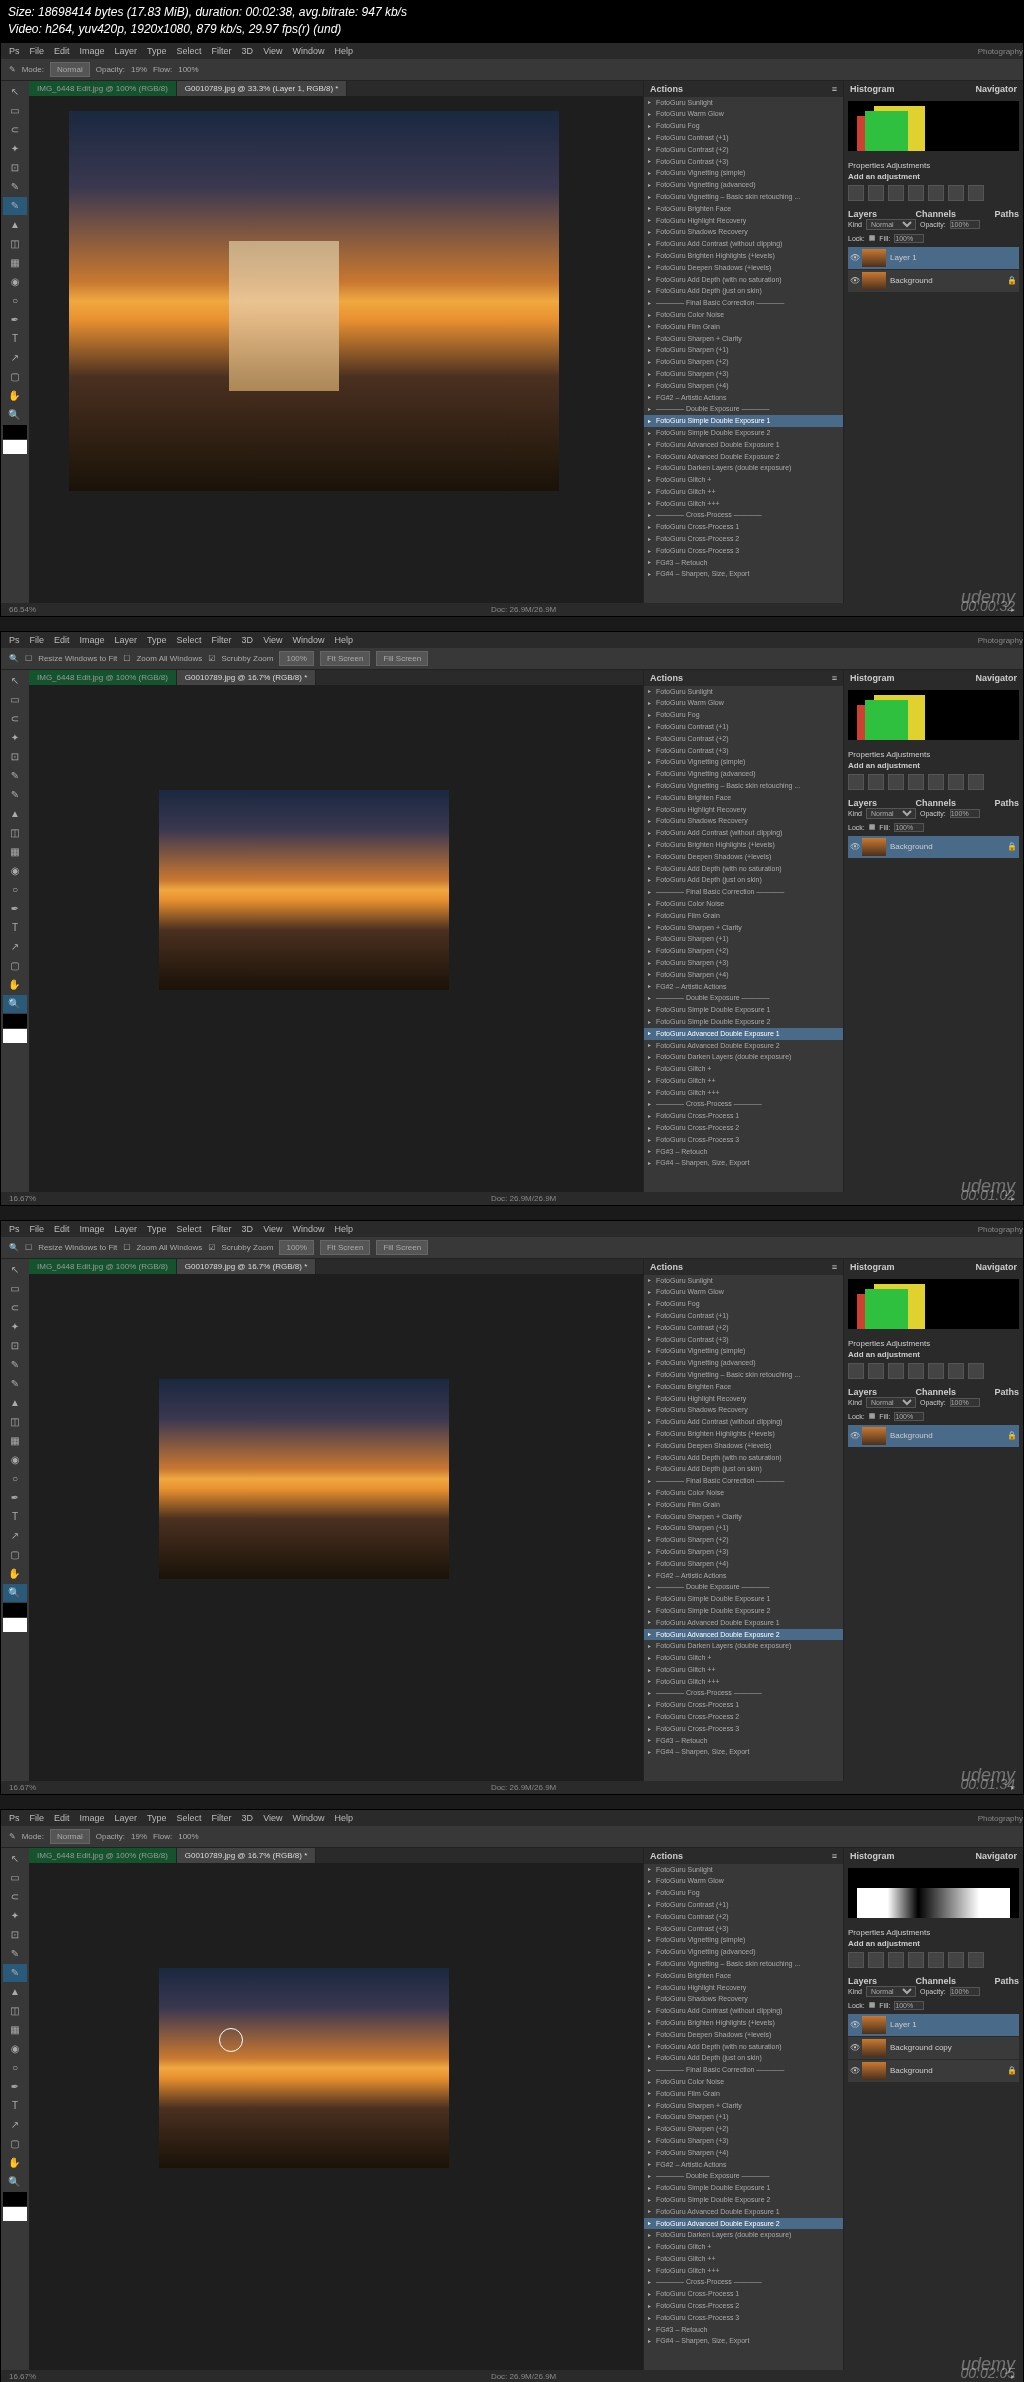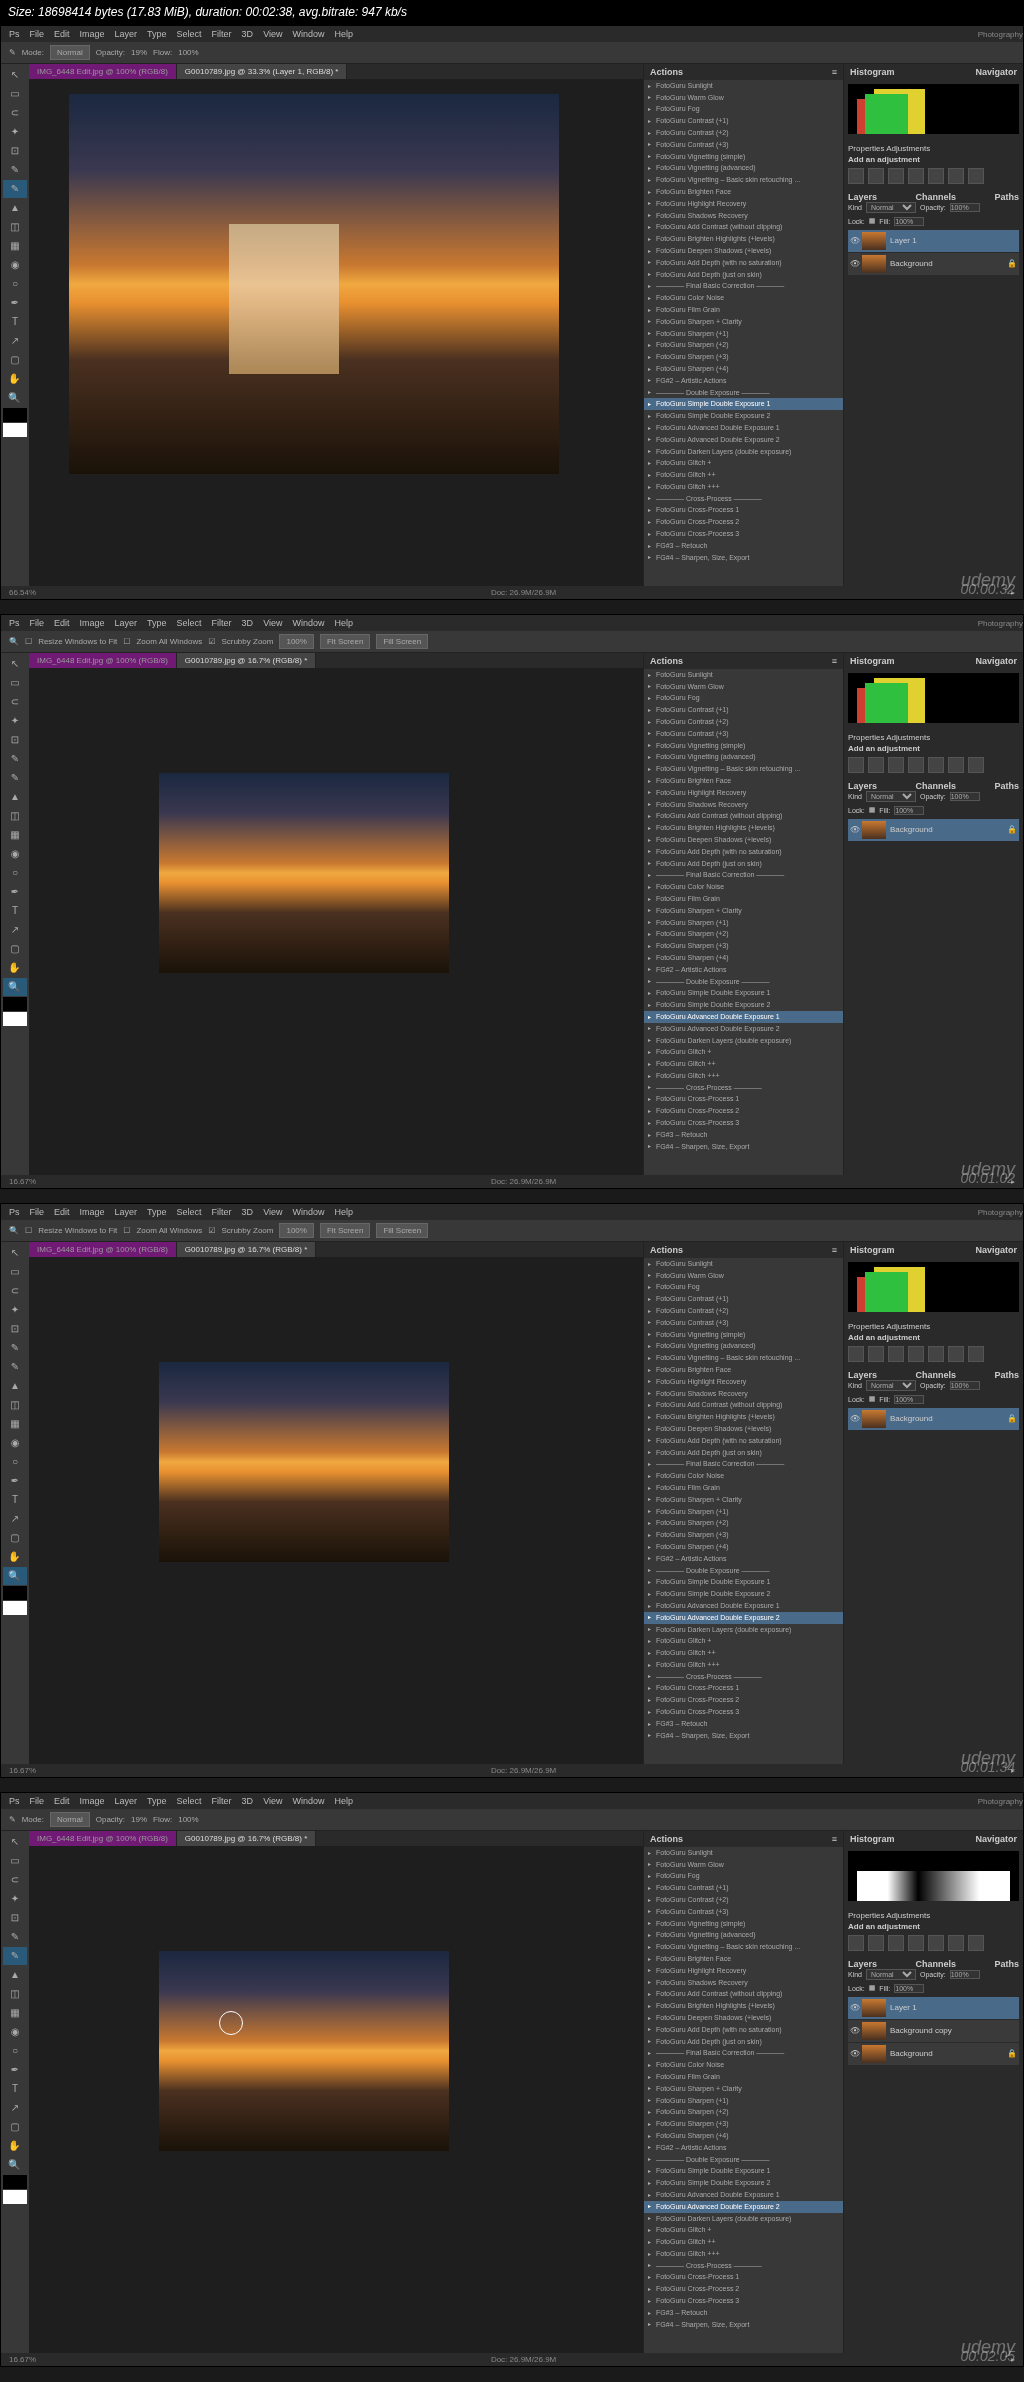--- a/index.html
+++ b/index.html
@@ -9,21 +9,21 @@
 .menubar{background:#2a2a2a;display:flex;gap:10px;padding:3px 8px;font-size:9px;color:#bbb}
 .menubar span{cursor:pointer}
 .toolbar{background:#383838;display:flex;gap:6px;padding:3px 8px;font-size:8px;color:#aaa;align-items:center;border-bottom:1px solid #222}
 .toolbar .btn{background:#555;padding:2px 6px;border:1px solid #666;font-size:8px}
 .wspace{display:flex;height:calc(100% - 45px)}
 .toolbox{width:28px;background:#383838;display:flex;flex-direction:column;gap:1px;padding:2px}
 .tool{width:24px;height:18px;background:#383838;display:flex;align-items:center;justify-content:center;font-size:10px;color:#aaa;cursor:pointer}
 .tool.sel{background:#2a5a7a}
 .canvas-area{flex:1;background:#1e1e1e;position:relative;overflow:hidden}
 .tabs{background:#2a2a2a;display:flex;font-size:8px;color:#999}
-.tab{padding:3px 8px;background:#701a75;border-right:1px solid #222}
+.tab{padding:3px 8px;background:#14532d;border-right:1px solid #222}
 .tab.active{background:#444;color:#ddd}
 .canvas{position:absolute;background:#000}
 .sunset{background:linear-gradient(180deg,#1a2840 0%,#3a3850 20%,#c87830 45%,#f0a840 50%,#e89030 55%,#4a3020 70%,#1a1208 100%)}
 .overlay-img{position:absolute;background:linear-gradient(180deg,#d0b890 0%,#e8c8a0 40%,#c09860 100%);opacity:0.85}
 .right-panels{width:380px;display:flex;background:#383838}
 .actions-panel{width:200px;background:#383838;border-left:1px solid #222;display:flex;flex-direction:column}
 .panel-header{background:#2a2a2a;padding:3px 6px;font-size:9px;font-weight:bold;color:#ccc;display:flex;justify-content:space-between}
 .action-list{flex:1;overflow-y:auto;font-size:7px;line-height:1.4}
 .action-item{display:flex;align-items:center;padding:1px 4px;color:#aaa;cursor:pointer}
 .action-item.sel{background:#4a6a8a;color:#fff}
@@ -50,20 +50,21 @@
 .statusbar{position:absolute;bottom:0;left:0;right:0;background:#2a2a2a;padding:2px 8px;font-size:8px;color:#888;display:flex;justify-content:space-between}
 .watermark{position:absolute;bottom:8px;right:8px;font-size:18px;color:rgba(255,255,255,0.35);font-weight:300;font-style:italic}
 .timestamp{position:absolute;bottom:2px;right:8px;font-size:14px;color:rgba(255,255,255,0.35);font-style:italic}
 .workspace-label{position:absolute;top:4px;right:0;font-size:8px;color:#888}
 </style>
 </head>
 <body>
 
 <div class="metadata">
   <div>Size: 18698414 bytes (17.83 MiB), duration: 00:02:38, avg.bitrate: 947 kb/s</div>
+  <div>Video: h264, yuv420p, 1920x1080, 879 kb/s, 29.97 fps(r) (und)</div>
 </div>
 
 <div class="frame">
   <div class="menubar">
     <span>Ps</span>
       <span>File</span>
       <span>Edit</span>
       <span>Image</span>
       <span>Layer</span>
       <span>Type</span>

